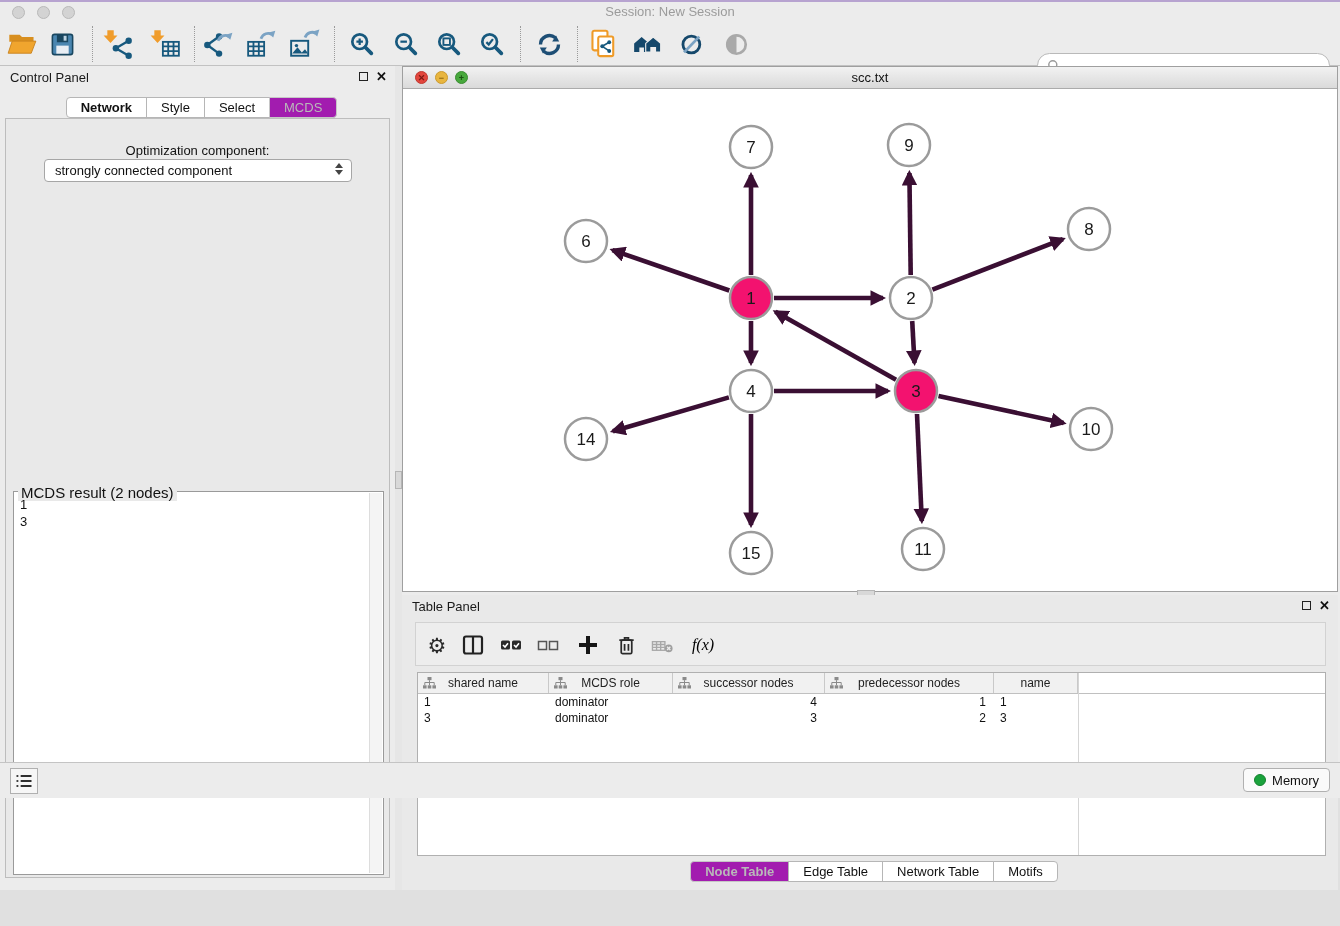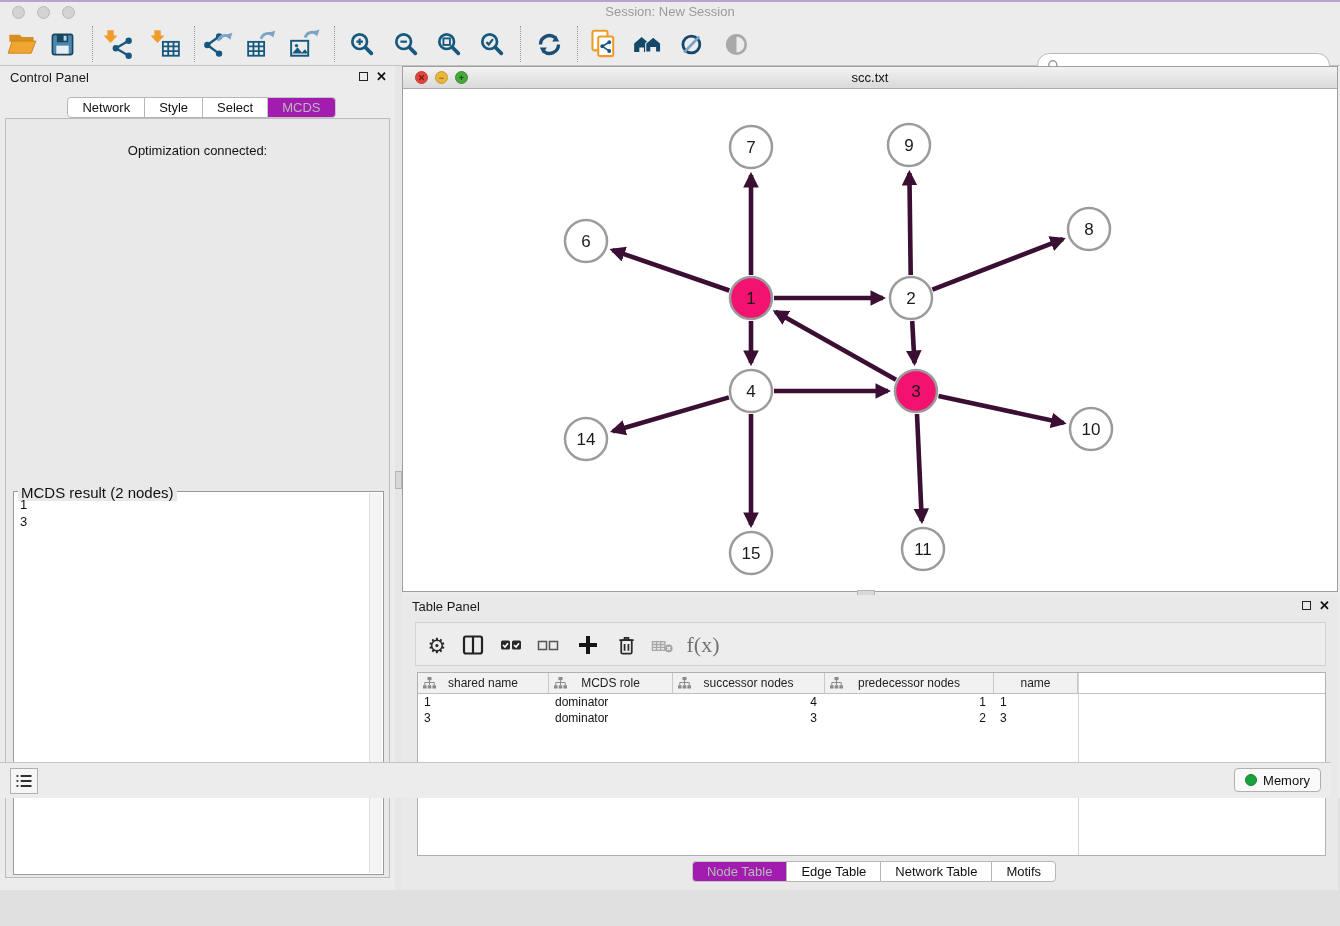--- a/index.html
+++ b/index.html
@@ -33,21 +33,21 @@
   
   .control-panel { position:absolute; left:0; top:0; width:395px; height:824px; background:#ececec; }
   .panel-header { position:absolute; top:4px; left:10px; font-size:13px; color:#1a1a1a; }
   .panel-btns { position:absolute; top:6px; right:8px; display:flex; gap:8px; align-items:center; }
   .float-btn { width:9px; height:9px; border:1.5px solid #222; display:inline-block; background:transparent; }
   .close-btn { font-size:13px; font-weight:bold; color:#111; line-height:9px; }
   .tabset { display:flex; }
   .ctrl-tabs { position:absolute; top:31px; left:0; width:100%; justify-content:center; }
   .tab { background:#fff; border:1px solid #b6b6b6; margin-left:-1px; padding:0 14px;
     height:21px; line-height:20px; font-size:13px; color:#111; }
-  .tab:first-child { border-radius:4px 0 0 4px; margin-left:8px; }
+  .tab:first-child { border-radius:4px 0 0 4px; margin-left:8px;font-weight:bold; }
   .tab:last-child { border-radius:0 4px 4px 0; }
   .tab.active { background:#a21caf; color:#b9b9b9; border-color:#c6c6c6; }
   .ctrl-content { position:absolute; top:52px; left:5px; width:385px; height:760px;
     background:#e9e9e9; border:1px solid #bdbdbd; }
   .opt-label { position:absolute; top:24px; width:100%; text-align:center; font-size:13px; color:#111; }
   .dropdown { position:absolute; top:40px; left:38px; width:308px; height:23px; background:#fff;
     border:1px solid #a6a6a6; border-radius:4px; font-size:13px; color:#111;
     display:flex; align-items:center; padding-left:10px; }
   .dd-stepper { position:absolute; right:8px; top:3px; display:flex; flex-direction:column; gap:2px; }
   .dd-stepper i { width:0; height:0; border-left:4px solid transparent; border-right:4px solid transparent; }
@@ -88,35 +88,35 @@
   .net-title { position:absolute; top:3px; left:0; right:0; text-align:center; font-size:13px; color:#111; }
   .net-canvas { position:absolute; top:22px; left:0; width:934px; height:502px; background:#fff; }
 
   
   .table-panel { position:absolute; top:529px; left:0; width:936px; height:295px; background:#e9e9e9; }
   .tp-toolbar { position:absolute; top:27px; left:13px; right:12px; height:44px;
     background:#ededed; border:1px solid #d2d2d2; }
   .tp-icon { position:absolute; top:7px; width:30px; height:30px; display:flex;
     align-items:center; justify-content:center; }
   .glyph-gear { font-size:21px; color:#2a2a2a; line-height:1; }
-  .glyph-fx { font-family:"Liberation Serif",serif; font-size:22px; color:#737373; }
+  .glyph-fx { font-family:"Liberation Serif",serif; font-style:italic; font-size:16px; color:#000000; }
   .tbl { position:absolute; top:77px; left:15px; width:909px; height:184px; background:#fff;
     border:1px solid #b0b0b0; overflow:hidden; }
   .tbl-header { position:relative; height:21px; border-bottom:1px solid #c0c0c0; display:flex; }
   .th { position:relative; height:100%; background:#f1f1f1; border-right:1px solid #c9c9c9;
     display:flex; align-items:center; justify-content:center; font-size:12px; color:#222; gap:0; }
   .th .tree-ico { position:absolute; left:5px; top:4px; }
   .tbl-body { position:relative; }
   .tr { display:flex; height:16px; }
   .td { font-size:12px; color:#111; padding:1px 8px 0 6px; overflow:hidden; white-space:nowrap; }
   .tbl-vline { position:absolute; top:0; bottom:0; width:1px; background:#d5d5d5; }
   .tp-tabs { position:absolute; top:266px; left:0; width:100%; justify-content:center; }
 
   
-  .statusbar { position:absolute; bottom:0; left:0; right:9px; height:36px; background:#ececec;
+  .statusbar { position:absolute; bottom:0; left:0; right:0; height:36px; background:#ececec;
     border-top:1px solid #c4c4c4; }
   .status-list-btn { position:absolute; left:10px; top:5px; width:28px; height:26px;
     background:#f6f6f6; border:1px solid #b0b0b0; display:flex; align-items:center; justify-content:center; }
   .memory-btn { position:absolute; right:10px; top:5px; height:24px; background:#fafafa;
     border:1px solid #b0b0b0; border-radius:4px; display:flex; align-items:center;
     gap:6px; padding:0 10px; font-size:13px; color:#111; }
   .mem-dot { width:12px; height:12px; border-radius:50%; background:#1aa23c; border:1px solid #14822f; }
 </style>
 </head>
 <body>
@@ -288,21 +288,28 @@
         <span class="float-btn"></span>
         <span class="close-btn">✕</span>
       </div>
       <div class="tabset ctrl-tabs" id="ctrl-tabs">
           <div class="tab">Network</div>
           <div class="tab">Style</div>
           <div class="tab">Select</div>
           <div class="tab active">MCDS</div>
         </div>
       <div class="ctrl-content">
-        <div class="opt-label">Optimization connected:</div>
+        <div class="opt-label">Optimization component:</div>
+        <div class="dropdown">
+          <span>strongly connected component</span>
+          <span class="dd-stepper">
+            <i class="dd-up"></i>
+              <i class="dd-down"></i>
+          </span>
+        </div>
         <div class="result-fieldset">
           <span class="result-legend">MCDS result (2 nodes)</span>
           <div class="result-text">1
 3</div>
           <div class="result-scroll"></div>
         </div>
       </div>
     </div>
 
     <div class="v-splitter">

